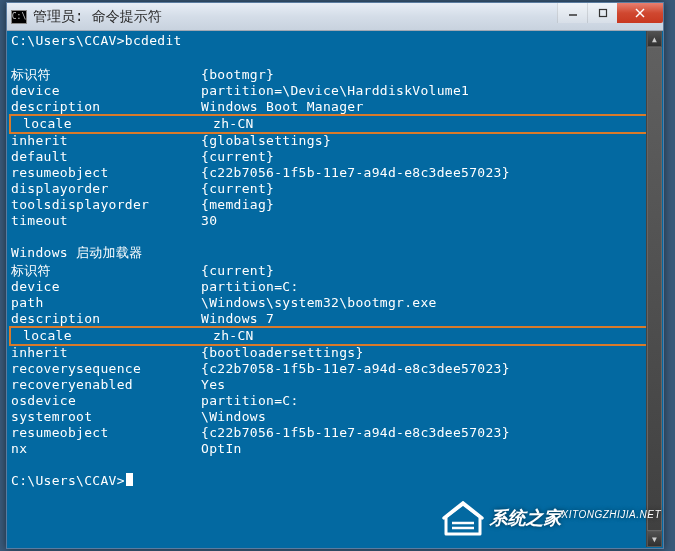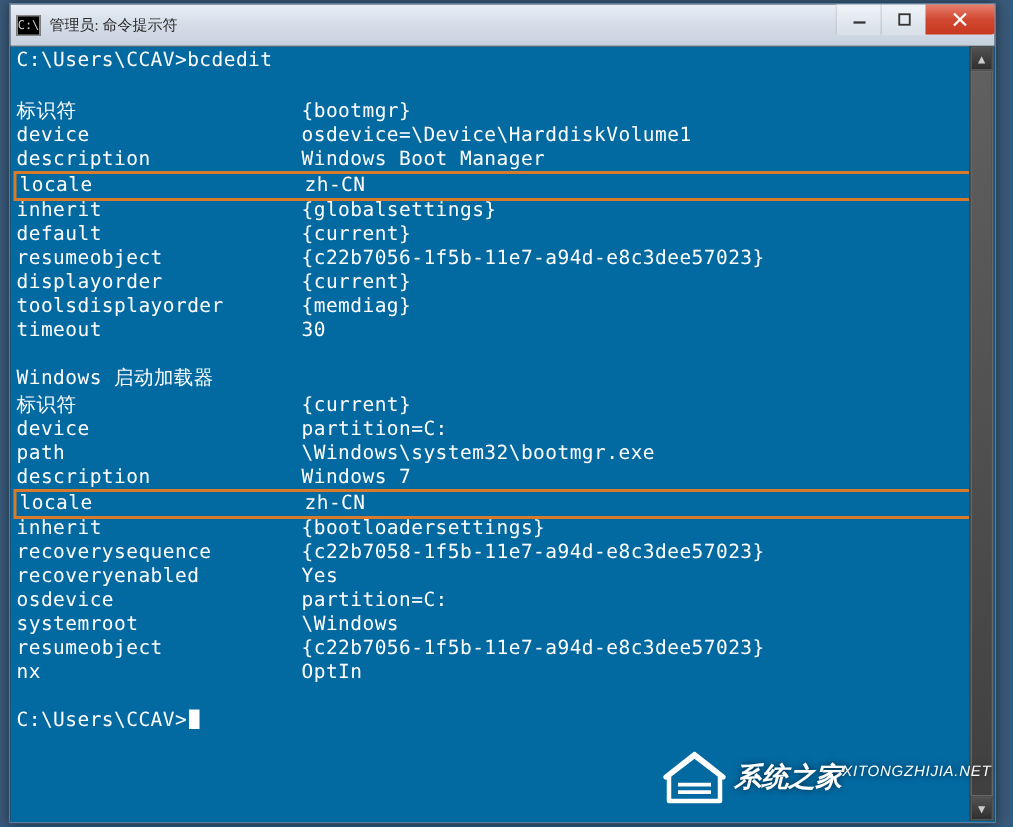--- a/index.html
+++ b/index.html
@@ -37,23 +37,23 @@
       border: 1px solid #888;
       margin-right: 6px;
       display: flex;
       align-items: center;
       justify-content: center;
       font-size: 8px;
       color: #ccc;
       font-family: monospace;
     }
     .titlebar-text {
-      font-size: 10px;
+      font-size: 14px;
       color: #2a2a2a;
-      font-family: Liberation Serif, serif;
+      font-family: Liberation Mono, monospace;
     }
     .window-controls {
       position: absolute;
       right: 0;
       top: 0;
       display: flex;
       height: 20px;
     }
     .ctrl-btn {
       width: 30px;
@@ -94,21 +94,21 @@
       flex-shrink: 0;
     }
     .val {
       flex: 1;
     }
     .highlight-box {
       border: 2px solid #d97a2a;
       margin: -1px -2px;
       padding: 0;
     }
-    .highlight-box .row { padding-left: 2px; }
+    .highlight-box .row { padding-left: 12px; }
     .section-gap { height: 16px; }
     .cursor {
       display: inline-block;
       width: 7px;
       height: 13px;
       background: #fff;
       vertical-align: text-bottom;
       margin-left: 1px;
     }
     .watermark {
@@ -196,21 +196,21 @@
   </div>
 
   <div class="terminal">
     <div class="row">C:\Users\CCAV&gt;bcdedit</div>
     <div class="section-gap"></div>
 
     <div>
       <div class="row" style="opacity:0; height:2px;">--------------------</div>
 
       <div class="row"><span class="key">标识符</span><span class="val">{bootmgr}</span></div>
-      <div class="row"><span class="key">device</span><span class="val">osdevice=\Device\HarddiskVolume1</span></div>
+      <div class="row"><span class="key">device</span><span class="val">partition=\Device\HarddiskVolume1</span></div>
       <div class="row"><span class="key">description</span><span class="val">Windows Boot Manager</span></div>
 
       <div class="highlight-box">
         <div class="row"><span class="key">locale</span><span class="val">zh-CN</span></div>
       </div>
 
       <div class="row"><span class="key">inherit</span><span class="val">{globalsettings}</span></div>
       <div class="row"><span class="key">default</span><span class="val">{current}</span></div>
       <div class="row"><span class="key">resumeobject</span><span class="val">{c22b7056-1f5b-11e7-a94d-e8c3dee57023}</span></div>
       <div class="row"><span class="key">displayorder</span><span class="val">{current}</span></div>

